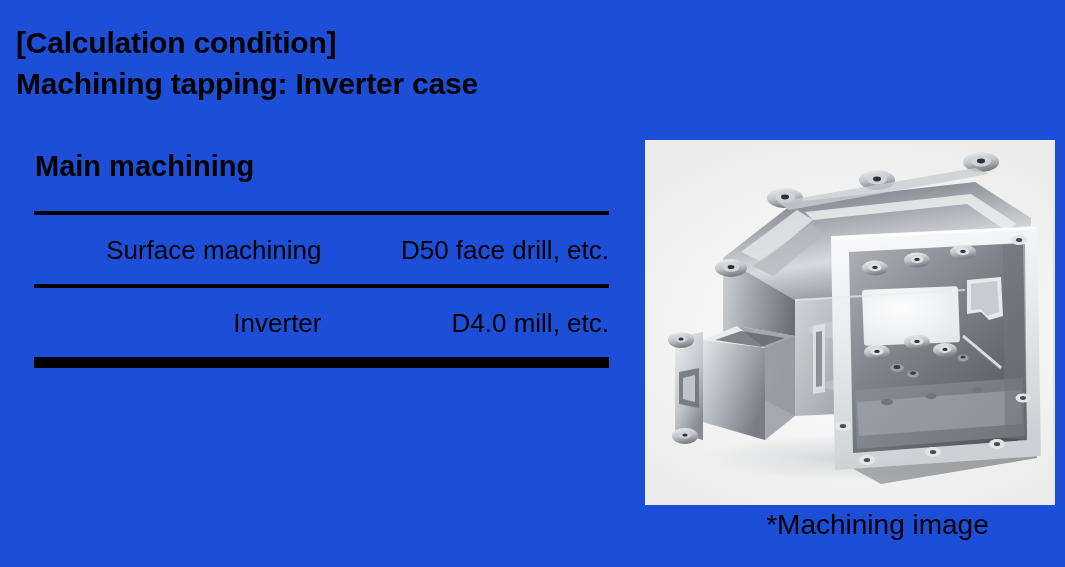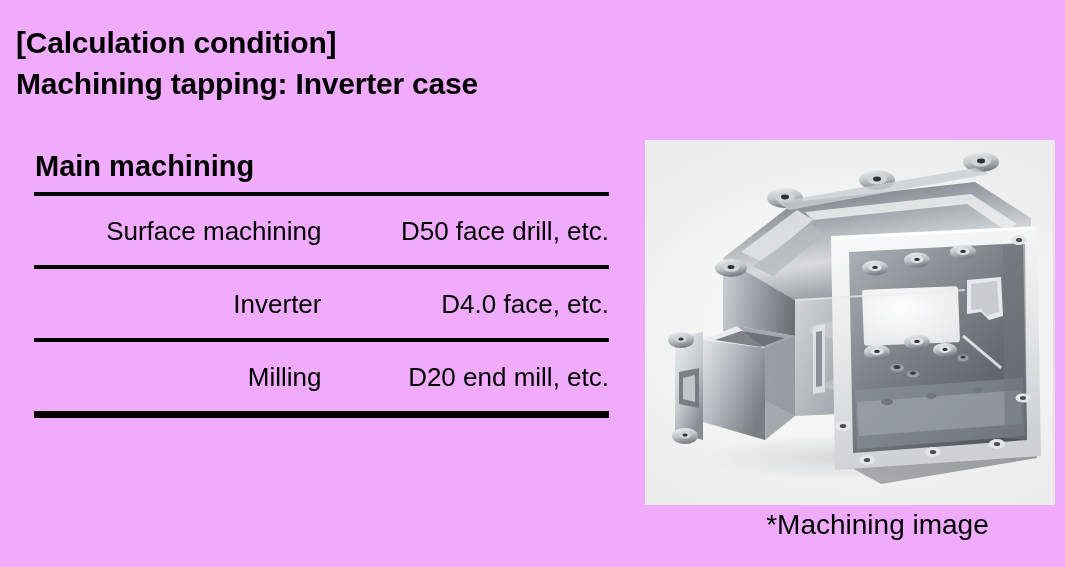--- a/index.html
+++ b/index.html
@@ -9,21 +9,21 @@
     background: #ffffff;
   }
   body {
     font-family: "Liberation Sans", sans-serif;
     color: #000000;
   }
   .page {
     position: relative;
     width: 1065px;
     height: 567px;
-    background: #f0abfc;
+    background: #1d4ed8;
     overflow: hidden;
   }
   
   .heading {
     position: absolute;
     left: 16px;
     top: 22px;
     width: 680px;
   }
   .heading-line {
@@ -37,21 +37,21 @@
   .table-block {
     position: absolute;
     left: 34px;
     top: 148px;
     width: 575px;
   }
   .table-title {
     font-weight: bold;
     font-size: 29px;
     line-height: 36px;
-    margin: 0 0 8px 1px;
+    margin: 0 0 27px 1px;
     white-space: nowrap;
   }
   .spec-table {
     width: 100%;
     border-collapse: collapse;
     table-layout: fixed;
   }
   .spec-table td {
     padding: 0;
     vertical-align: middle;
@@ -158,31 +158,27 @@
           <td class="col-label">Surface machining</td>
           <td class="col-value">D50 face drill, etc.</td>
         </tr>
 
         <tr class="rule-mid">
           <td colspan="2"></td>
         </tr>
 
         <tr class="spec-row">
           <td class="col-label">Inverter</td>
-          <td class="col-value">D4.0 face, etc.</td>
+          <td class="col-value">D4.0 mill, etc.</td>
         </tr>
 
         <tr class="rule-mid">
           <td colspan="2"></td>
         </tr>
 
-        <tr class="spec-row">
-          <td class="col-label">Milling</td>
-          <td class="col-value">D20 end mill, etc.</td>
-        </tr>
 
         <tr class="rule-mid">
           <td colspan="2"></td>
         </tr>
 
 
         <tr class="rule-bottom">
           <td colspan="2"></td>
         </tr>
       </tbody>

